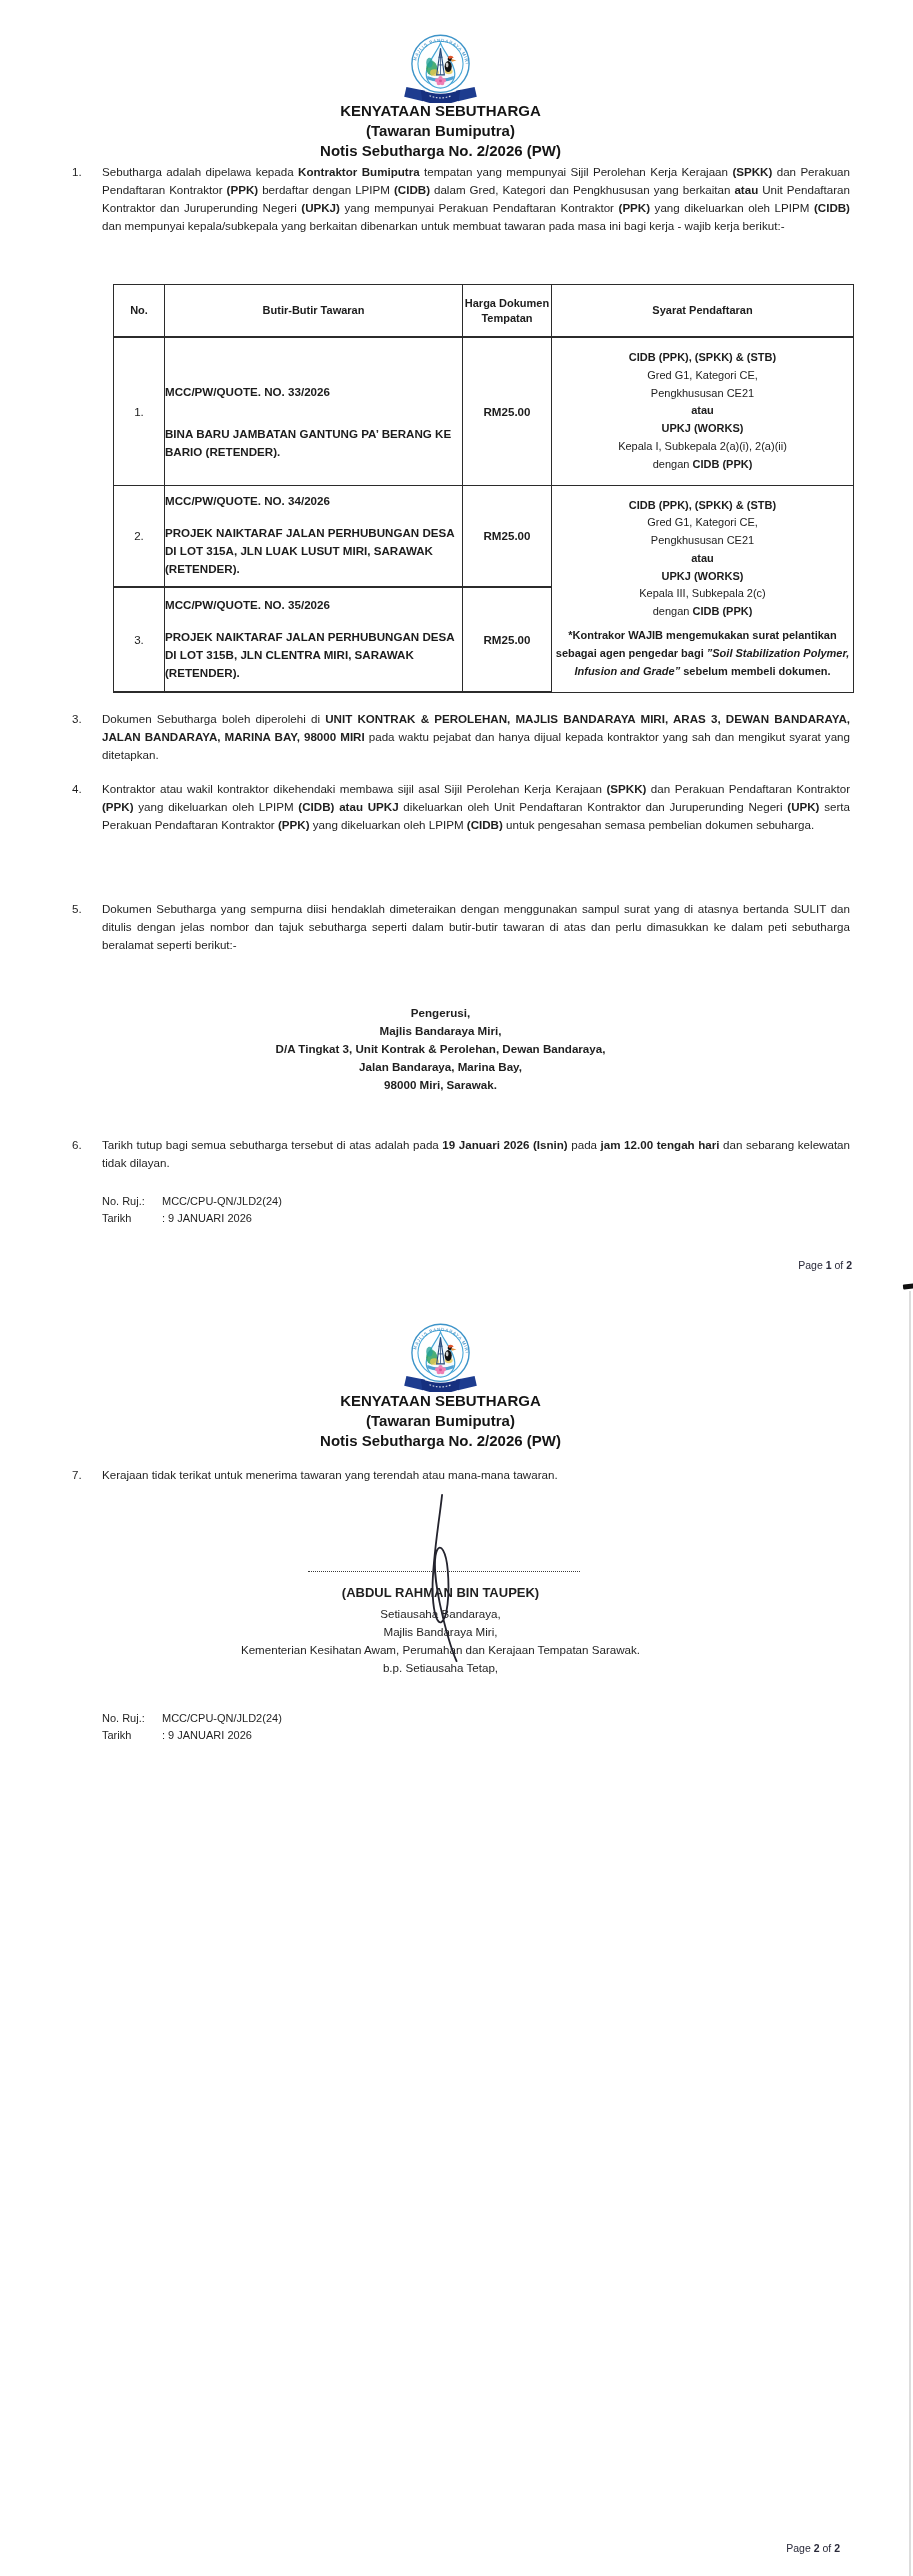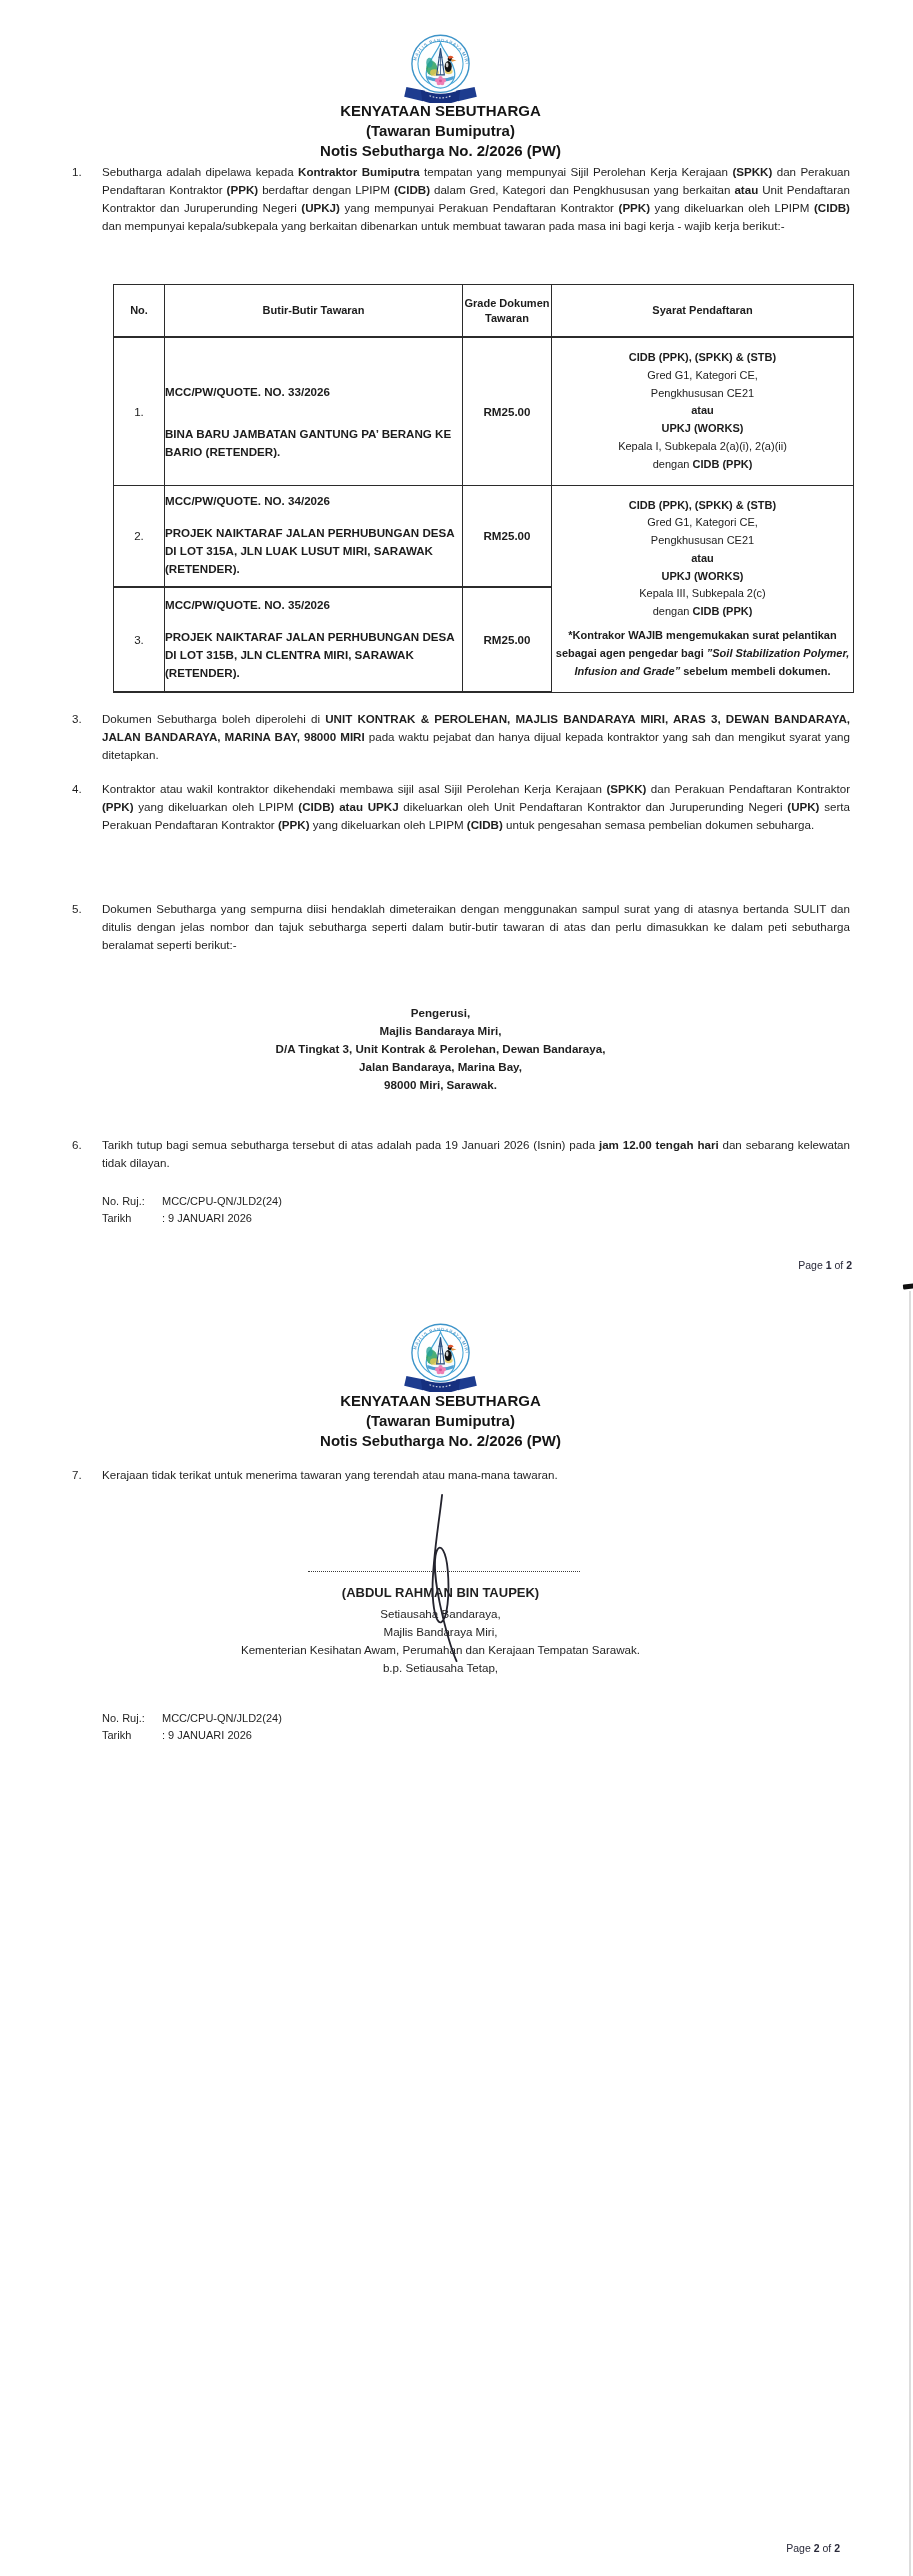--- a/index.html
+++ b/index.html
@@ -129,21 +129,21 @@
       <colgroup>
           <col style="width:51px">
           <col style="width:298px">
           <col style="width:89px">
           <col style="width:302px">
         </colgroup>
       <tbody>
           <tr>
         <th>No.</th>
         <th>Butir-Butir Tawaran</th>
-        <th>Grade Dokumen Tawaran</th>
+        <th>Harga Dokumen Tempatan</th>
         <th>Syarat Pendaftaran</th>
       </tr>
       <tr class="row1" style="height:148px;">
         <td class="no-cell">1.</td>
         <td class="butir">
           <div class="quote-no">MCC/PW/QUOTE. NO. 33/2026</div>
           <div class="desc">BINA BARU JAMBATAN GANTUNG PA’ BERANG KE BARIO (RETENDER).</div>
         </td>
         <td class="price">RM25.00</td>
         <td class="syarat">
@@ -206,21 +206,21 @@
   <div class="abs centered addr" style="top:1004px;">
       <span class="ln">Pengerusi,</span>
       <span class="ln">Majlis Bandaraya Miri,</span>
       <span class="ln">D/A Tingkat 3, Unit Kontrak &amp; Perolehan, Dewan Bandaraya,</span>
       <span class="ln">Jalan Bandaraya, Marina Bay,</span>
       <span class="ln">98000 Miri, Sarawak.</span>
     </div>
 
   <div class="abs item" style="top:1136px;">
     <span class="num">6.</span>
-    <span class="body"><span>Tarikh tutup bagi semua sebutharga tersebut di atas adalah pada </span><span style="font-weight: normal;">19 Januari 2026 (Isnin)</span><span> pada </span><span style="font-weight: bold;">jam 12.00 tengah hari</span><span> dan sebarang kelewatan tidak dilayan.</span></span>
+    <span class="body"><span>Tarikh tutup bagi semua sebutharga tersebut di atas adalah pada </span><span style="font-weight: bold;">19 Januari 2026 (Isnin)</span><span> pada </span><span style="font-weight: bold;">jam 12.00 tengah hari</span><span> dan sebarang kelewatan tidak dilayan.</span></span>
   </div>
 
   <div class="abs ref" style="top:1193px;">
     <div class="row">
       <span class="lbl">No. Ruj.:</span>
       <span>MCC/CPU-QN/JLD2(24)</span>
     </div>
     <div class="row">
       <span class="lbl">Tarikh</span>
       <span>: 9 JANUARI 2026</span>

